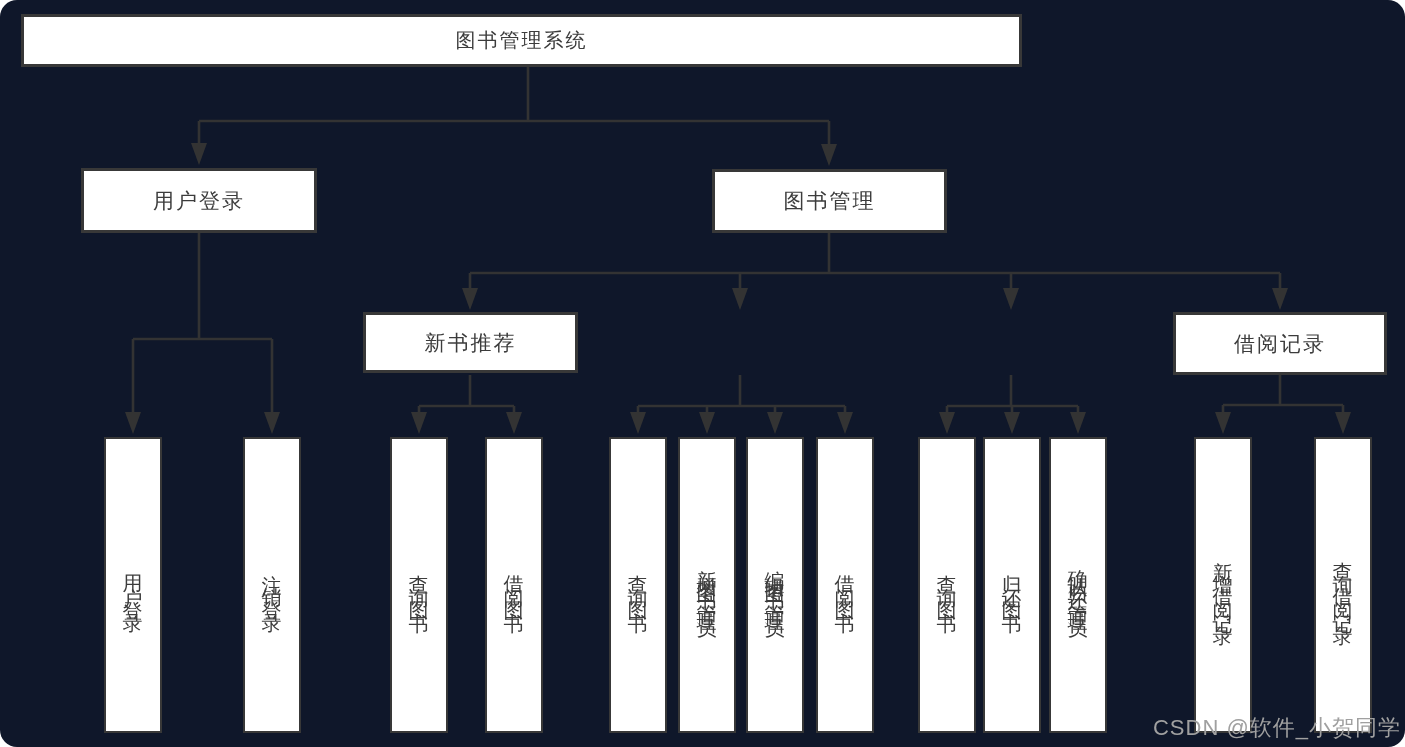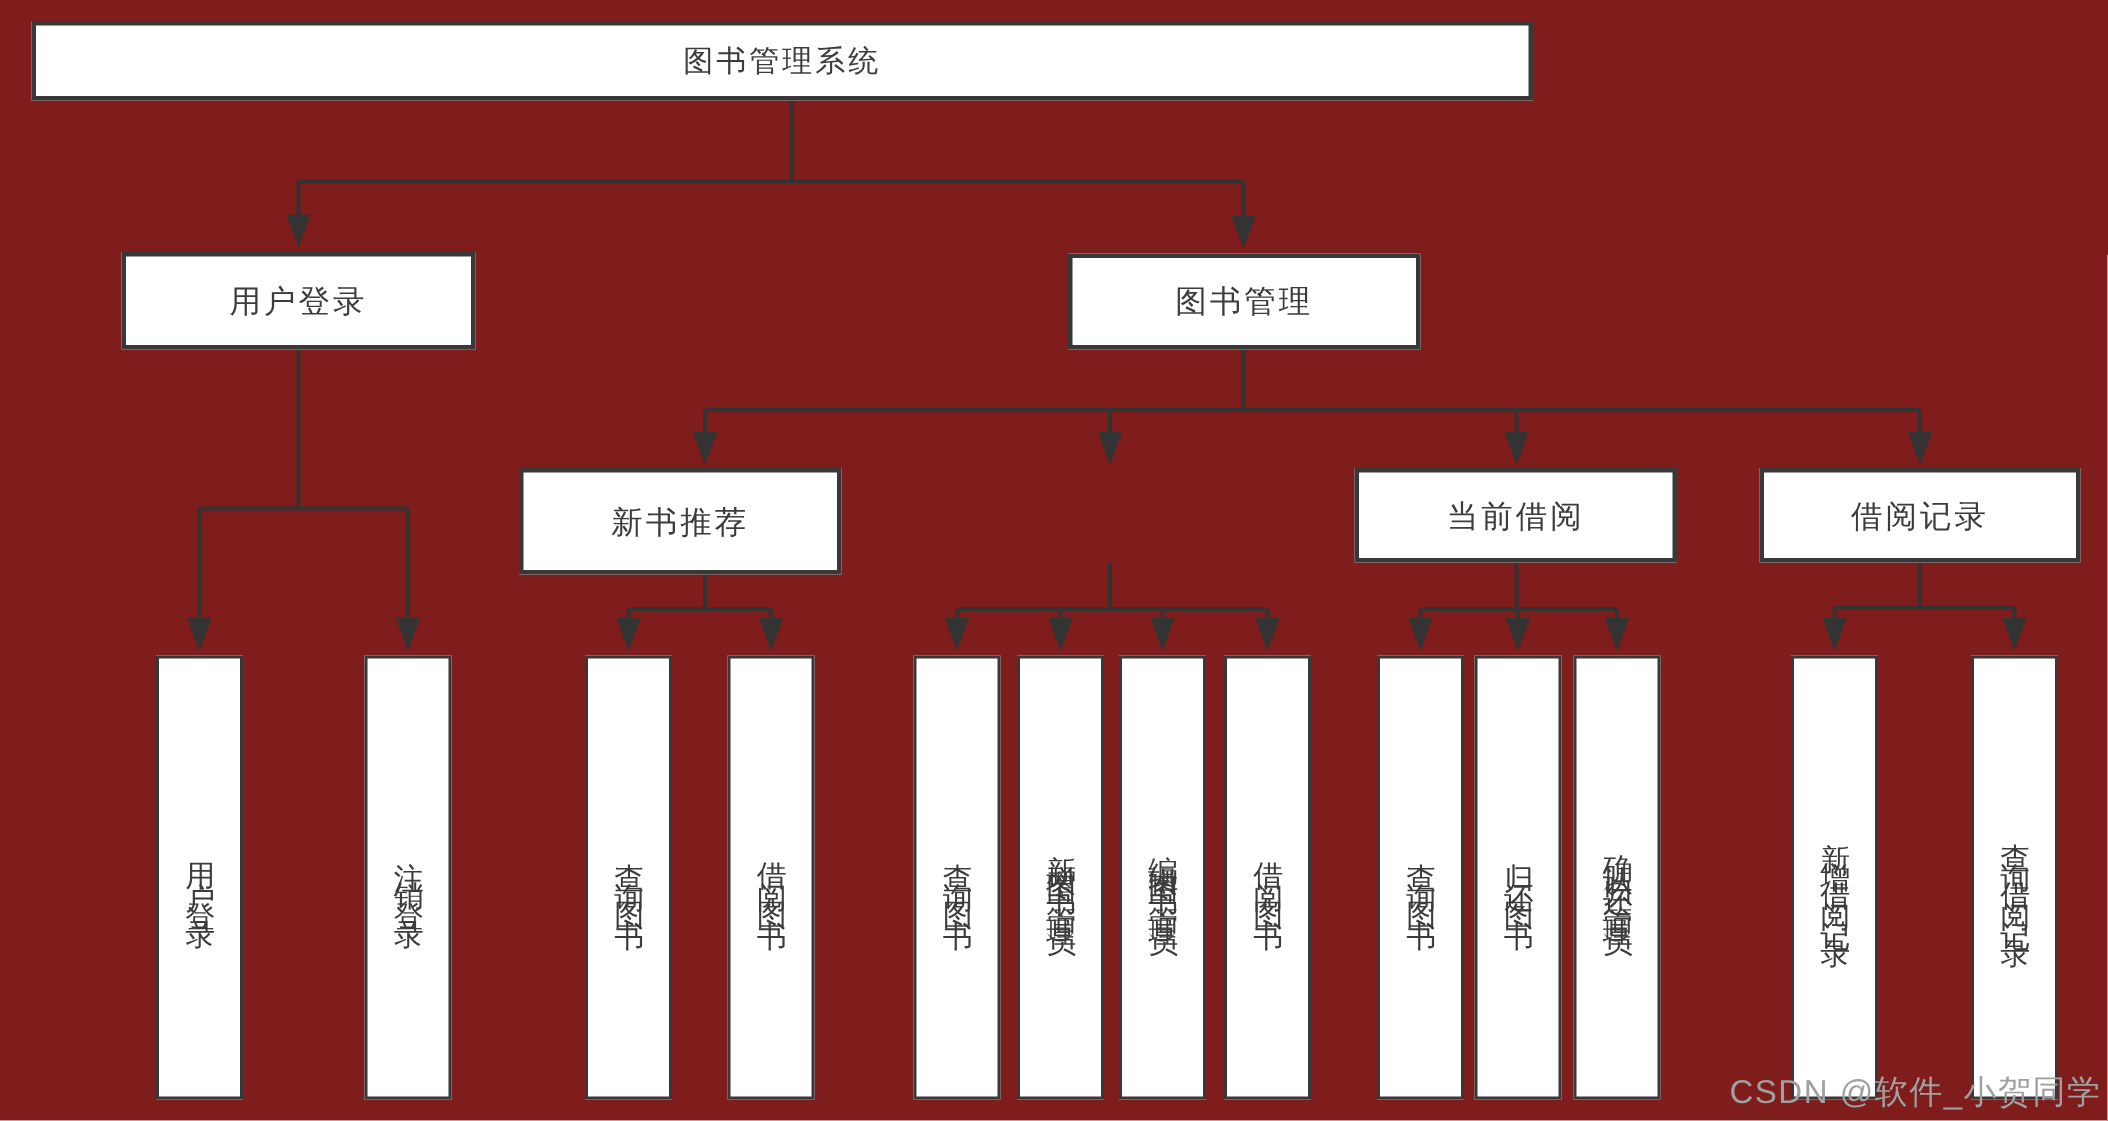--- a/index.html
+++ b/index.html
@@ -1,22 +1,23 @@
 <!DOCTYPE html>
 <html><head>
 <meta charset="utf-8">
 <style>
   html, body { margin: 0; padding: 0; background: #ffffff; }
   #canvas {
     position: relative;
     width: 1405px;
     height: 747px;
-    background: #7f1d1d;
+    background: #0f172a;
     font-family: "Liberation Sans", sans-serif;
     overflow: hidden;
+    border-radius: 17px;
   }
   #connectors {
     position: absolute;
     left: 0; top: 0;
     z-index: 0;
   }
   .node {
     position: absolute;
     box-sizing: border-box;
     background: #ffffff;
@@ -129,25 +130,22 @@
     <span class="node-label root-label">图书管理系统</span>
   </div>
 
   <div class="node" style="left:81px; top:168px; width:236px; height:65px;">
     <span class="node-label">用户登录</span>
   </div>
   <div class="node" style="left:712px; top:169px; width:235px; height:64px;text-align:center;">
     <span class="node-label">图书管理</span>
   </div>
 
-  <div class="node" style="left:346px; top:312px; width:215px; height:71px;align-items:center;">
+  <div class="node" style="left:363px; top:312px; width:215px; height:61px;align-items:center;">
     <span class="node-label">新书推荐</span>
-  </div>
-  <div class="node" style="left:903px; top:312px; width:215px; height:63px;">
-    <span class="node-label">当前借阅</span>
   </div>
   <div class="node" style="left:1173px; top:312px; width:214px; height:63px;align-items:center;">
     <span class="node-label">借阅记录</span>
   </div>
 
   <div class="node leaf" style="left:104px; top:437px; width:58px; height:296px;">
     <span class="vtext">用户登录</span>
   </div>
   <div class="node leaf" style="left:243px; top:437px; width:58px; height:296px;">
     <span class="vtext">注销登录</span>

